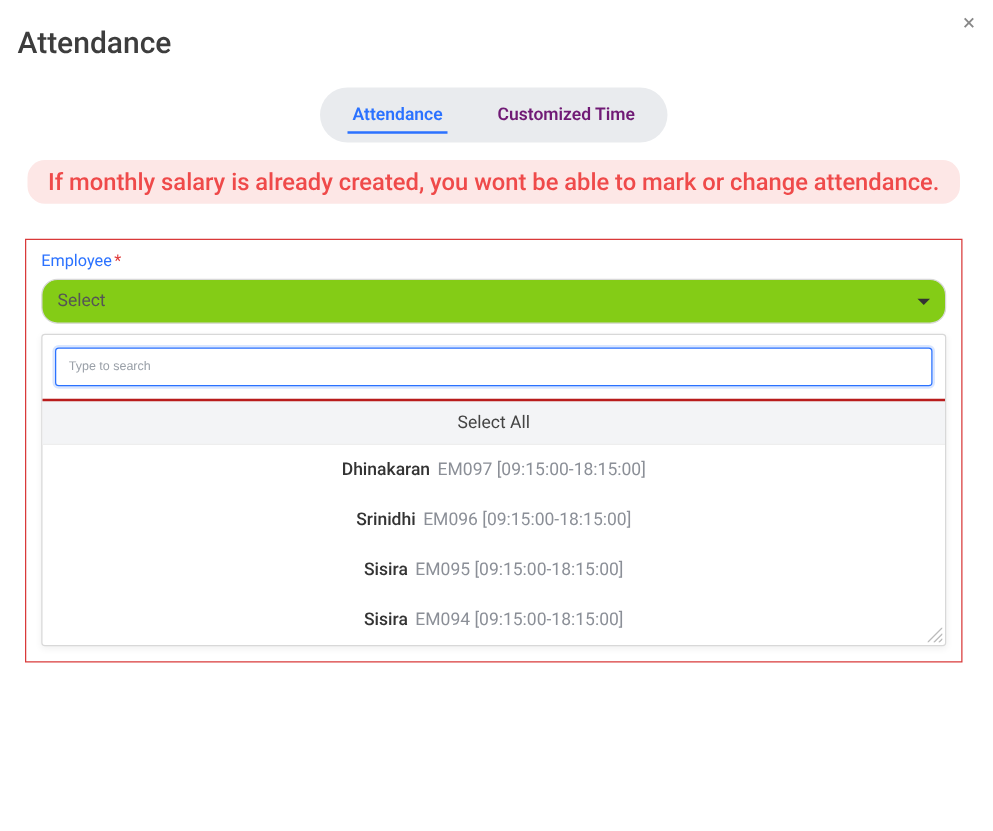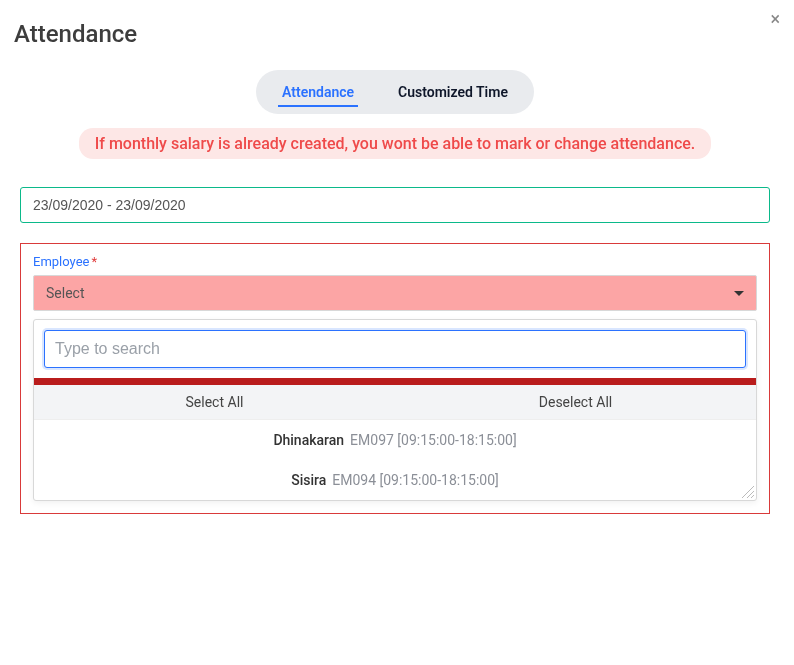--- a/index.html
+++ b/index.html
@@ -51,27 +51,27 @@
     color: #2b72ff;
     position: relative;
   }
   .tab.active::after {
     content: "";
     position: absolute;
     left: 18px; right: 18px; bottom: 3px;
     height: 2px;
     background: #2b72ff;
   }
-  .tab.inactive { color: #0f172a; }
+  .tab.inactive { color: #701a75; }
 
   .warning-row { display: flex; justify-content: center; margin-bottom: 28px; }
   .warning {
     background: #fde7e6;
     color: #ef4a4a;
-    font-size: 16px;
+    font-size: 19px;
     font-weight: 500;
     padding: 6px 16px;
     border-radius: 14px;
   }
 
   .form-area { padding: 0 8px; }
 
   .field-label {
     font-size: 13px;
     color: #444;
@@ -92,29 +92,29 @@
   .highlight-box {
     border: 1px solid #d93a3a;
     padding: 10px 12px 12px 12px;
     margin-top: 20px;
     position: relative;
   }
   .highlight-box .field-label { color: #2b72ff; }
 
   .select-box {
     border: 1px solid #d8d8d8;
-    border-radius: 2px;
+    border-radius: 13px;
     padding: 9px 12px;
     font-size: 14px;
     color: #555;
     display: flex;
     justify-content: space-between;
     align-items: center;
     cursor: pointer;
-    background: #fca5a5;
+    background: #84cc16;
   }
   .caret-down {
     width: 0; height: 0;
     border-left: 5px solid transparent;
     border-right: 5px solid transparent;
     border-top: 5px solid #333;
   }
 
   .dropdown-panel {
     margin-top: 8px;
@@ -123,33 +123,33 @@
     background: #fff;
     box-shadow: 0 2px 6px rgba(0,0,0,0.06);
     position: relative;
   }
   .search-wrap { padding: 10px; }
   .search-input {
     width: 100%;
     border: 1px solid #2b72ff;
     border-radius: 3px;
     padding: 9px 10px;
-    font-size: 16px;
+    font-size: 10px;
     outline: none;
     color: #333;
     box-shadow: 0 0 0 2px rgba(43,114,255,0.18);
   }
   .search-input::placeholder { color: #9aa0a8; font-style: normal; }
 
   .sel-row {
     display: flex;
     background: #f3f4f6;
     font-size: 14px;
     color: #444;
-    border-top: 7px solid #b91c1c;
+    border-top: 2px solid #b91c1c;
     border-bottom: 1px solid #eee;
   }
   .sel-half {
     flex: 1;
     text-align: center;
     padding: 9px 0;
     cursor: pointer;
   }
 
   .opts-wrap {
@@ -193,45 +193,49 @@
       <div class="tab inactive">Customized Time</div>
     </div>
   </div>
 
   <div class="warning-row">
     <div class="warning">If monthly salary is already created, you wont be able to mark or change attendance.</div>
   </div>
 
   <div class="form-area">
 
-    <input class="date-input" type="text" value="23/09/2020 - 23/09/2020" style="">
 
     <div class="highlight-box">
       <div class="field-label">
         <span>Employee</span><span class="req">*</span>
       </div>
 
       <div class="select-box">
         <span>Select</span>
         <span class="caret-down"></span>
       </div>
 
       <div class="dropdown-panel">
         <div class="search-wrap">
           <input class="search-input" type="text" placeholder="Type to search" style="">
         </div>
 
         <div class="sel-row">
           <div class="sel-half">Select All</div>
-          <div class="sel-half">Deselect All</div>
         </div>
 
         <div class="opts-wrap">
           <div class="opt">
             <span class="nm">Dhinakaran</span><span class="meta">EM097 [09:15:00-18:15:00]</span>
+          </div>
+          <div class="opt">
+            <span class="nm">Srinidhi</span><span class="meta">EM096 [09:15:00-18:15:00]</span>
+          </div>
+          <div class="opt">
+            <span class="nm">Sisira</span><span class="meta">EM095 [09:15:00-18:15:00]</span>
           </div>
           <div class="opt">
             <span class="nm">Sisira</span><span class="meta">EM094 [09:15:00-18:15:00]</span>
           </div>
         </div>
 
         <div class="resize-handle">
           <svg width="12" height="12">
               <path d="M12 0 L0 12 M12 5 L5 12 M12 9 L9 12" stroke="#bbb" stroke-width="1" fill="none"></path>
             </svg>

